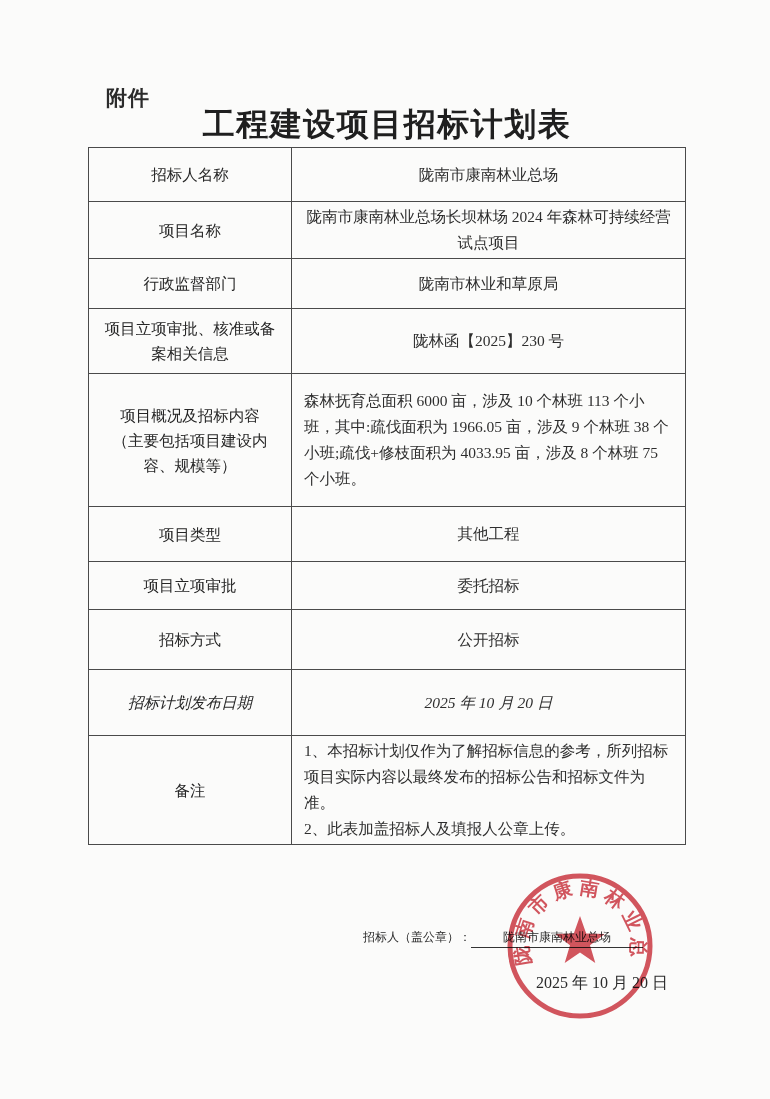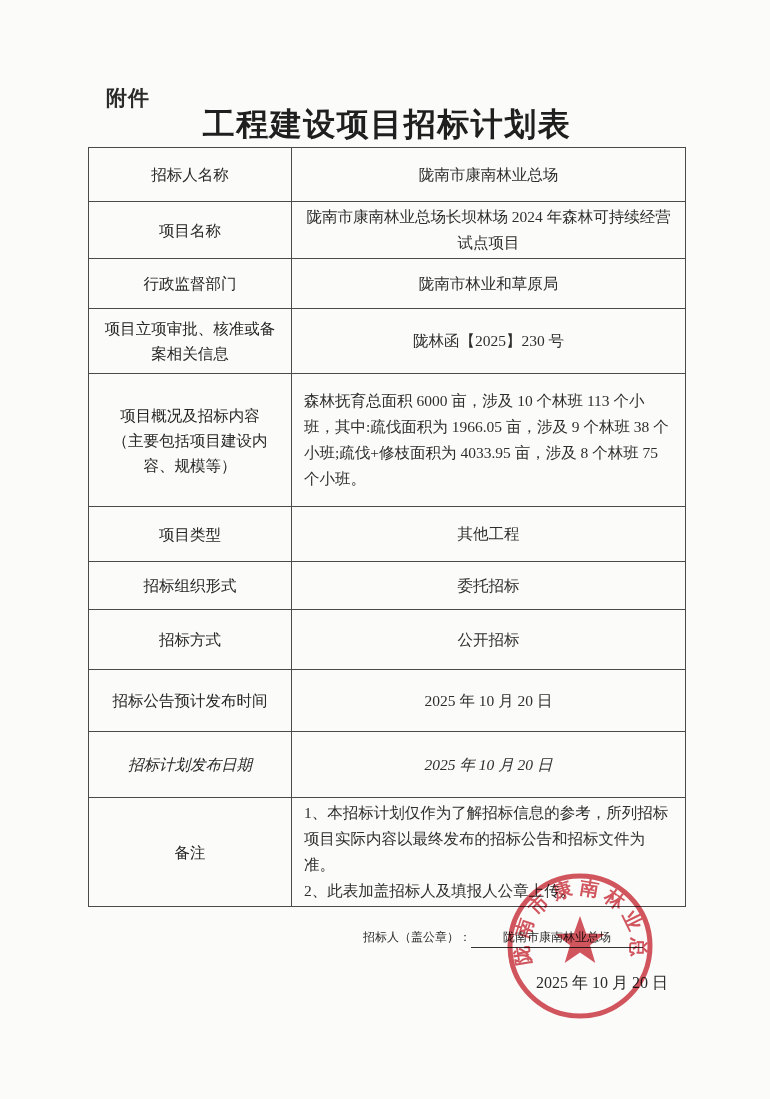--- a/index.html
+++ b/index.html
@@ -118,30 +118,26 @@
         <td class="lbl">项目概况及招标内容
 （主要包括项目建设内
 容、规模等）</td>
         <td class="val left">森林抚育总面积 6000 亩，涉及 10 个林班 113 个小班，其中:疏伐面积为 1966.05 亩，涉及 9 个林班 38 个小班;疏伐+修枝面积为 4033.95 亩，涉及 8 个林班 75 个小班。</td>
       </tr>
       <tr class="r6">
         <td class="lbl">项目类型</td>
         <td class="val">其他工程</td>
       </tr>
       <tr class="r8">
-        <td class="lbl">招标组织形式</td>
+        <td class="lbl">项目立项审批</td>
         <td class="val">委托招标</td>
       </tr>
       <tr class="r9">
         <td class="lbl">招标方式</td>
         <td class="val">公开招标</td>
-      </tr>
-      <tr class="r10">
-        <td class="lbl">招标公告预计发布时间</td>
-        <td class="val">2025 年 10 月 20 日</td>
       </tr>
       <tr class="r11">
         <td class="lbl">招标计划发布日期</td>
         <td class="val">2025 年 10 月 20 日</td>
       </tr>
       <tr class="r12">
         <td class="lbl">备注</td>
         <td class="val left">1、本招标计划仅作为了解招标信息的参考，所列招标项目实际内容以最终发布的招标公告和招标文件为准。
 2、此表加盖招标人及填报人公章上传。</td>
       </tr>

